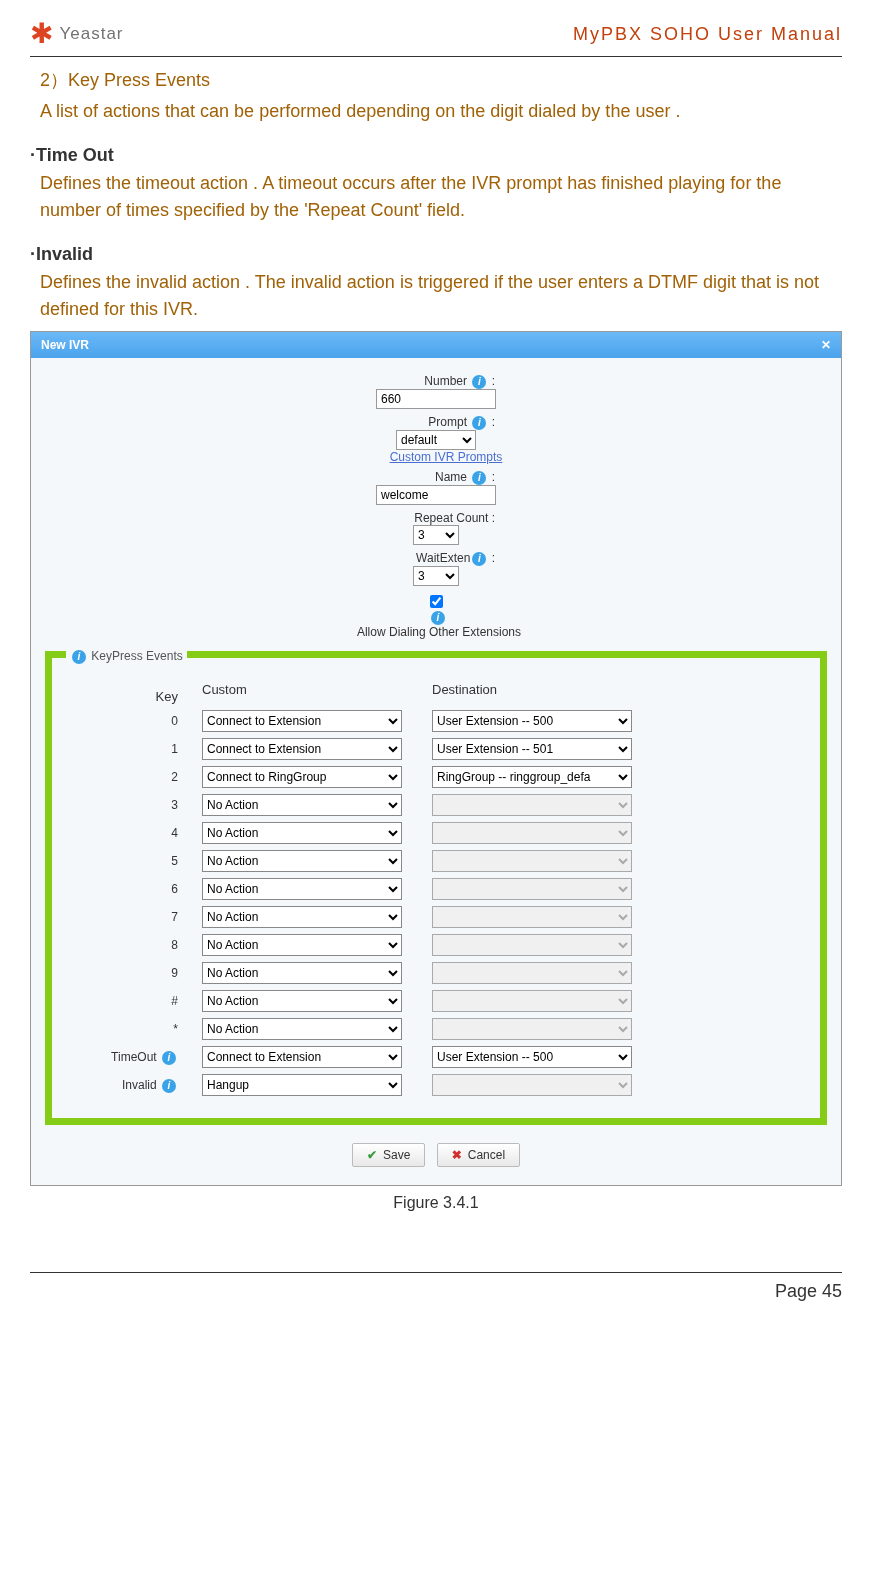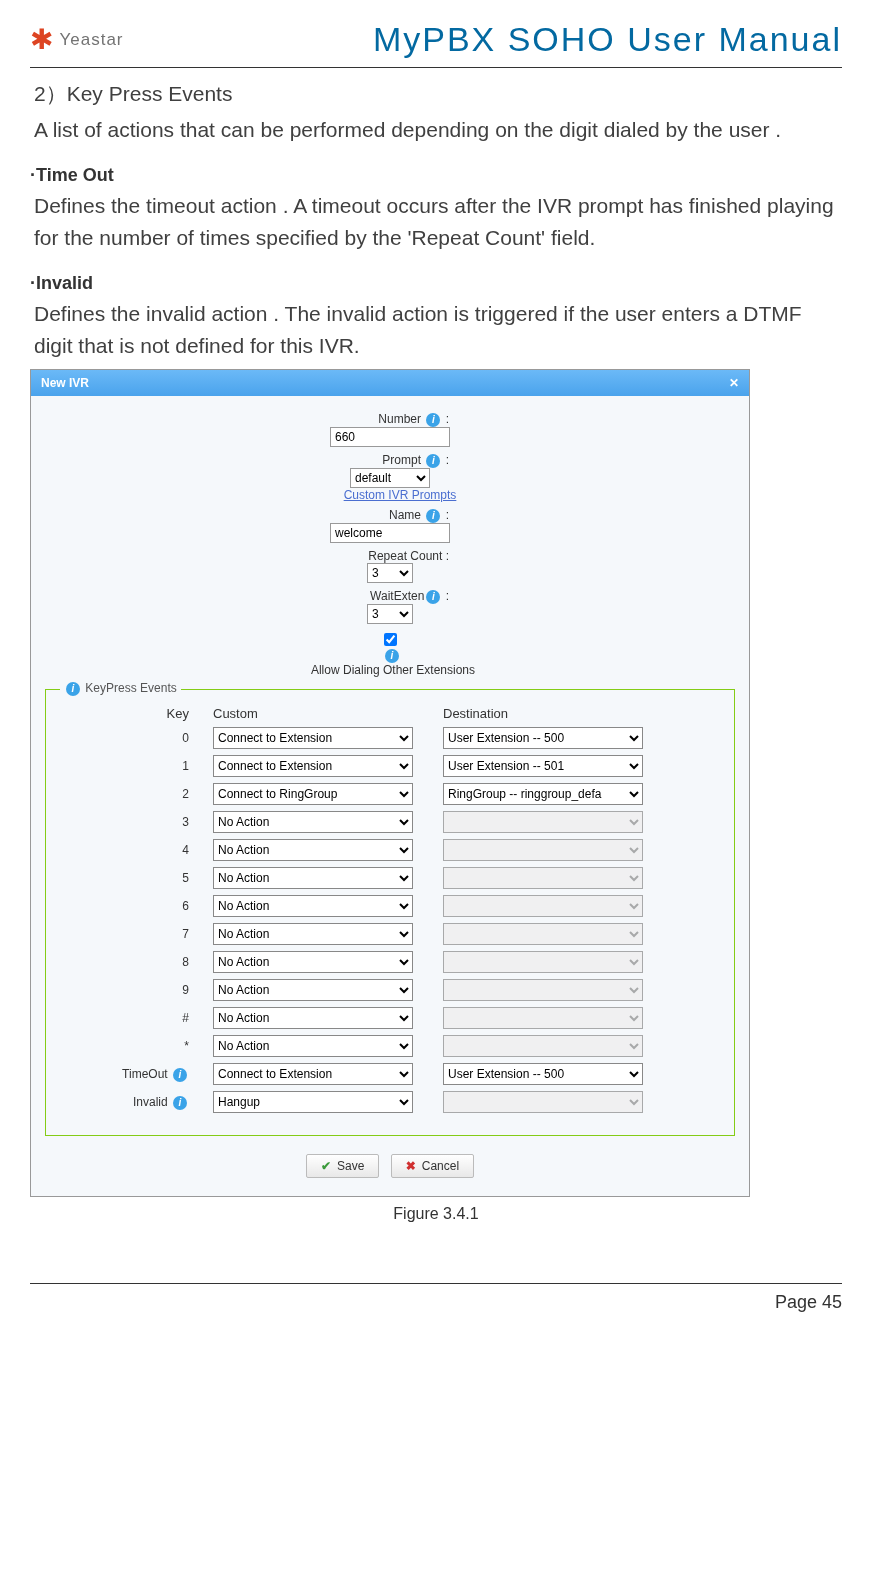--- a/index.html
+++ b/index.html
@@ -29,42 +29,42 @@
   }
   .logo-flower {
     color: #d42; font-size: 28px; line-height: 1;
   }
   .logo-text {
     font-size: 17px;
     color: #737373;
     letter-spacing: 1px;
   }
   .doc-title {
-    font-size: 34px;
-    color: #0369a1;
+    font-size: 18px;
+    color: #c2410c;
     letter-spacing: 2px;
   }
   .body-text {
-    font-size: 21px;
+    font-size: 18px;
     line-height: 1.5;
-    color: #404040;
-    margin: 4px 4px;
+    color: #a16207;
+    margin: 4px 10px;
   }
   .section-heading {
     font-size: 18px;
     font-weight: bold;
     margin-top: 20px;
   }
   .screenshot {
     border: 1px solid #999;
     margin-top: 8px;
     background: #f5f8fb;
     font-size: 12px;
     color: #333;
-    width: 720px;
+    width: 812px;
   }
   .dlg-title {
     background: linear-gradient(#6bb9f7,#4aa3ec);
     color: #fff;
     padding: 6px 10px;
     font-weight: bold;
     display: flex;
     justify-content: space-between;
   }
   .dlg-body {
@@ -108,42 +108,42 @@
     background: #fff;
     height: 20px;
   }
   .link {
     color: #4a6ed0;
     text-decoration: underline;
     margin-left: 20px;
     cursor: pointer;
   }
   .fieldset {
-    border: 1px solid #84cc16;
+    border: 7px solid #84cc16;
     margin-top: 12px;
-    padding: 10px 12px 16px 17px;
+    padding: 10px 12px 16px 0;
     position: relative;
   }
   .legend {
     position: absolute;
     top: -9px;
     left: 14px;
     background: #f5f8fb;
     padding: 0 4px;
     color: #555;
   }
   .kp-header, .kp-row {
     display: flex;
     align-items: center;
     margin: 6px 0;
   }
   .kp-key-col { width: 150px; text-align: right; padding-right: 24px; }
   .kp-action-col { width: 230px; }
   .kp-dest-col { width: 230px; }
-  .kp-header .kp-key-col { text-align: right; }
+  .kp-header .kp-key-col { text-align: right; margin-top: 15px; }
   .kp-header > div { color: #333; font-size: 13px; }
   select.kp-sel {
     width: 200px;
     border: 1px solid #888;
     height: 22px;
     font-size: 12px;
     background: #fff;
   }
   select.kp-sel.disabled {
     background: #eee;

